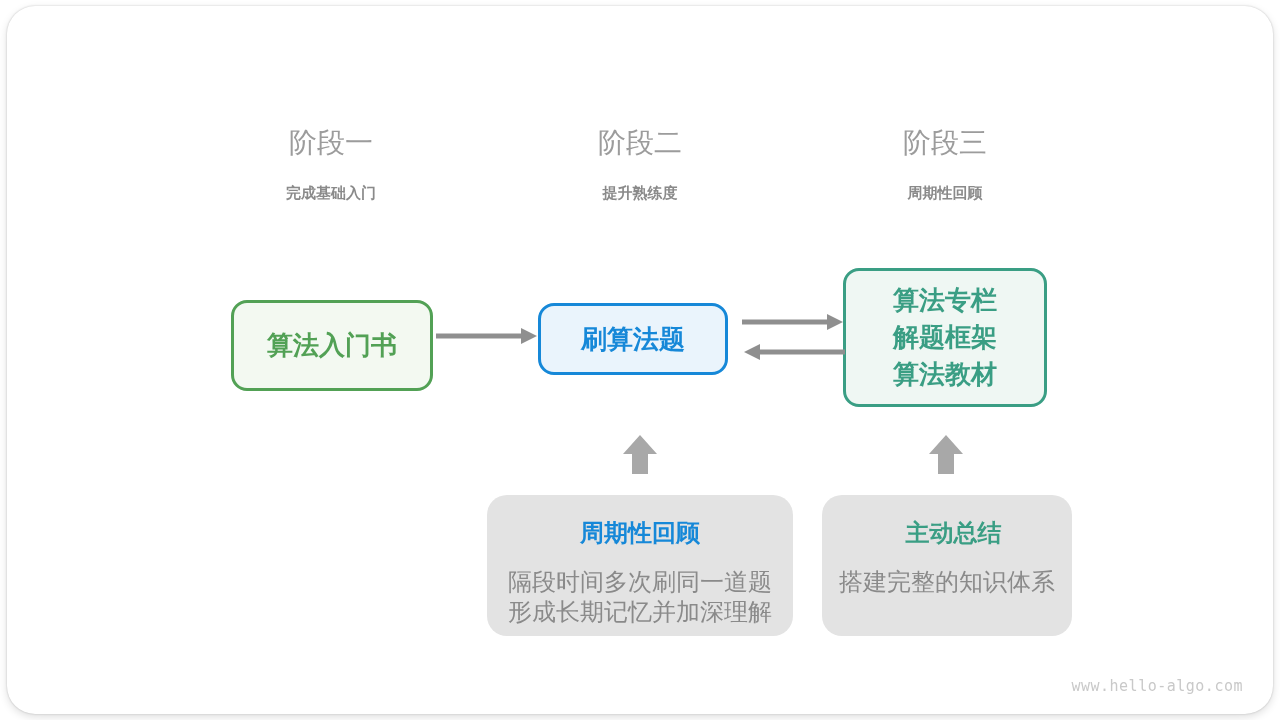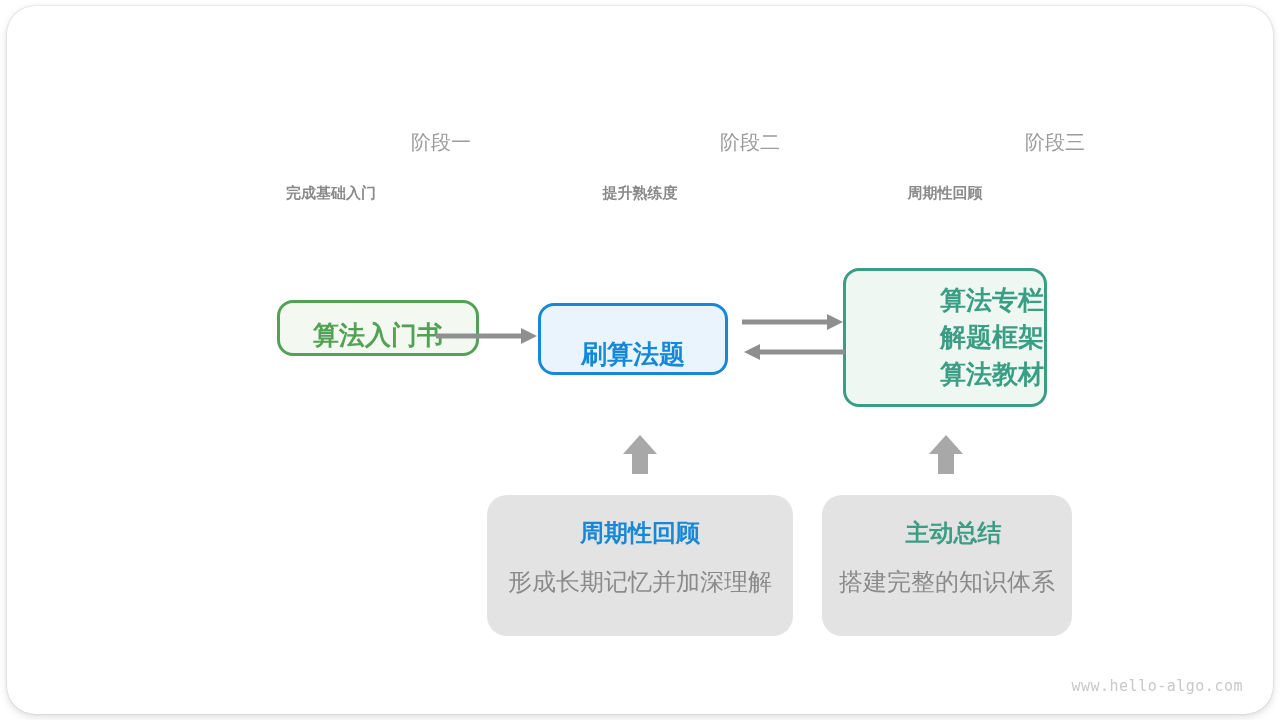--- a/index.html
+++ b/index.html
@@ -26,52 +26,50 @@
     border-radius: 28px;
     box-shadow: 0 0 2px rgba(0,0,0,0.22), 0 3px 9px rgba(0,0,0,0.13);
   }
   .stage {
     position: absolute;
     width: 280px;
     text-align: center;
     top: 127px;
   }
   .stage-label {
-    font-size: 20px;
+    font-size: 28px;
     line-height: 31px;
     color: var(--stage-label);
-    text-align: right;
   }
   .stage-sub {
     margin-top: 20px;
     font-size: 15px;
     line-height: 30px;
     font-weight: bold;
     color: var(--stage-sub);
   }
   #stage-1 { left: 191px; }
   #stage-2 { left: 500px; }
   #stage-3 { left: 805px; }
 
   .node {
     position: absolute;
     box-sizing: border-box;
     display: flex;
-    align-items: flex-end;
+    align-items: center;
     justify-content: center;
     border-radius: 16px;
     font-weight: bold;
     font-size: 26px;
   }
   #node-intro-book {
-    left: 231px; top: 300px; width: 202px; height: 56px;
+    left: 231px; top: 300px; width: 202px; height: 91px;
     border: 3px solid var(--green);
     background: var(--green-bg);
     color: var(--green);
-    margin-left: 46px;
   }
   #node-practice {
     left: 538px; top: 303px; width: 190px; height: 72px;
     border: 3px solid var(--blue);
     background: var(--blue-bg);
     color: var(--blue);
   }
   #node-knowledge {
     left: 843px; top: 268px; width: 204px; height: 139px;
     border: 3px solid var(--teal);
@@ -169,20 +167,21 @@
     </defs>
     <line class="arrow-line" x1="436" y1="336" x2="521" y2="336" marker-end="url(#ah)"></line>
     <line class="arrow-line" x1="742" y1="322" x2="827" y2="322" marker-end="url(#ah)"></line>
     <line class="arrow-line" x1="845" y1="352" x2="760" y2="352" marker-end="url(#ah)"></line>
     <polygon class="block-arrow" points="640,435 657,454 648,454 648,474 632,474 632,454 623,454"></polygon>
     <polygon class="block-arrow" points="946,435 963,454 954,454 954,474 938,474 938,454 929,454"></polygon>
   </svg>
 
   <div class="callout" id="callout-review">
     <div class="callout-title">周期性回顾</div>
+    <div class="callout-line">隔段时间多次刷同一道题</div>
     <div class="callout-line">形成长期记忆并加深理解</div>
   </div>
   <div class="callout" id="callout-summary">
     <div class="callout-title">主动总结</div>
     <div class="callout-line">搭建完整的知识体系</div>
   </div>
 
   <div class="watermark">www.hello-algo.com</div>
 </div>
 

